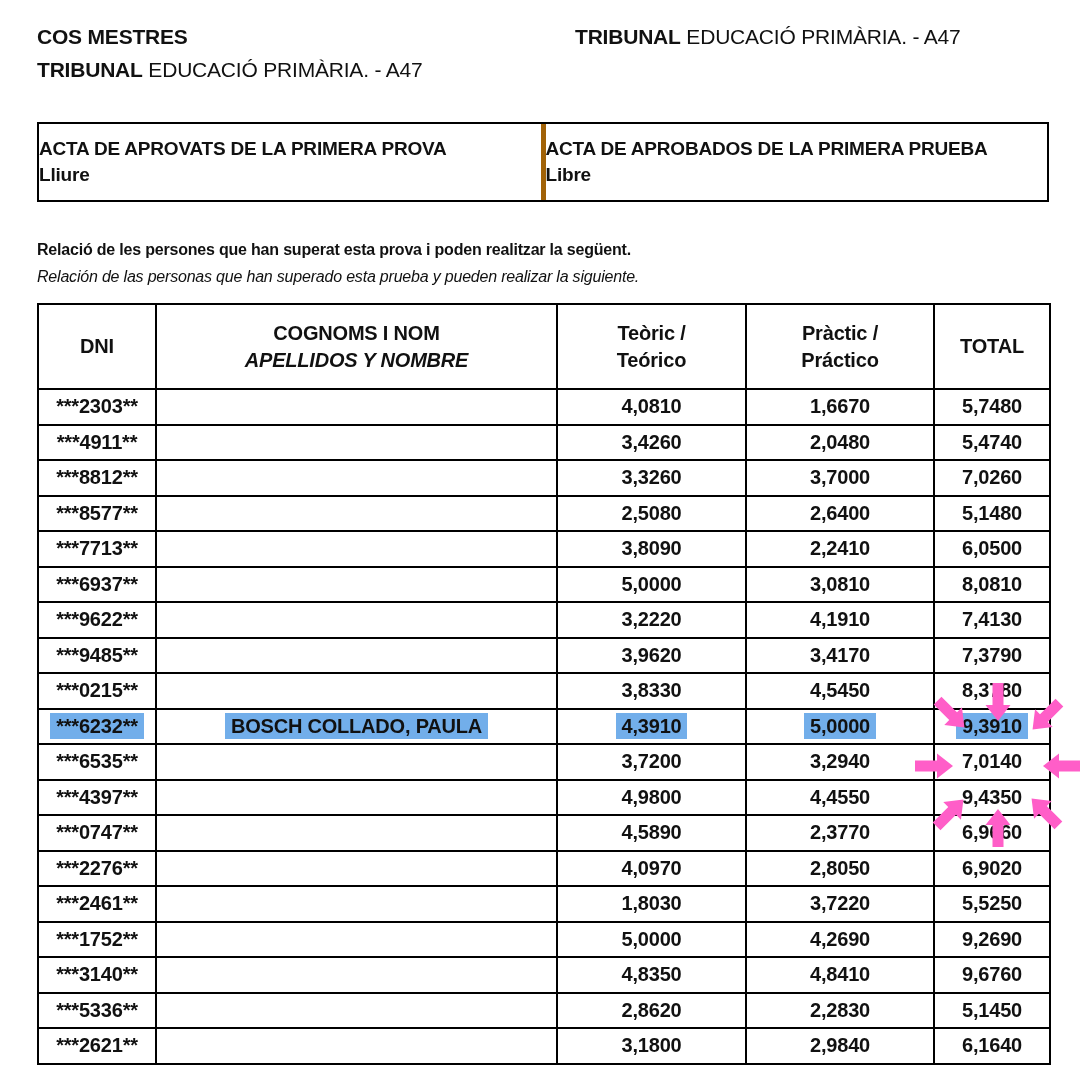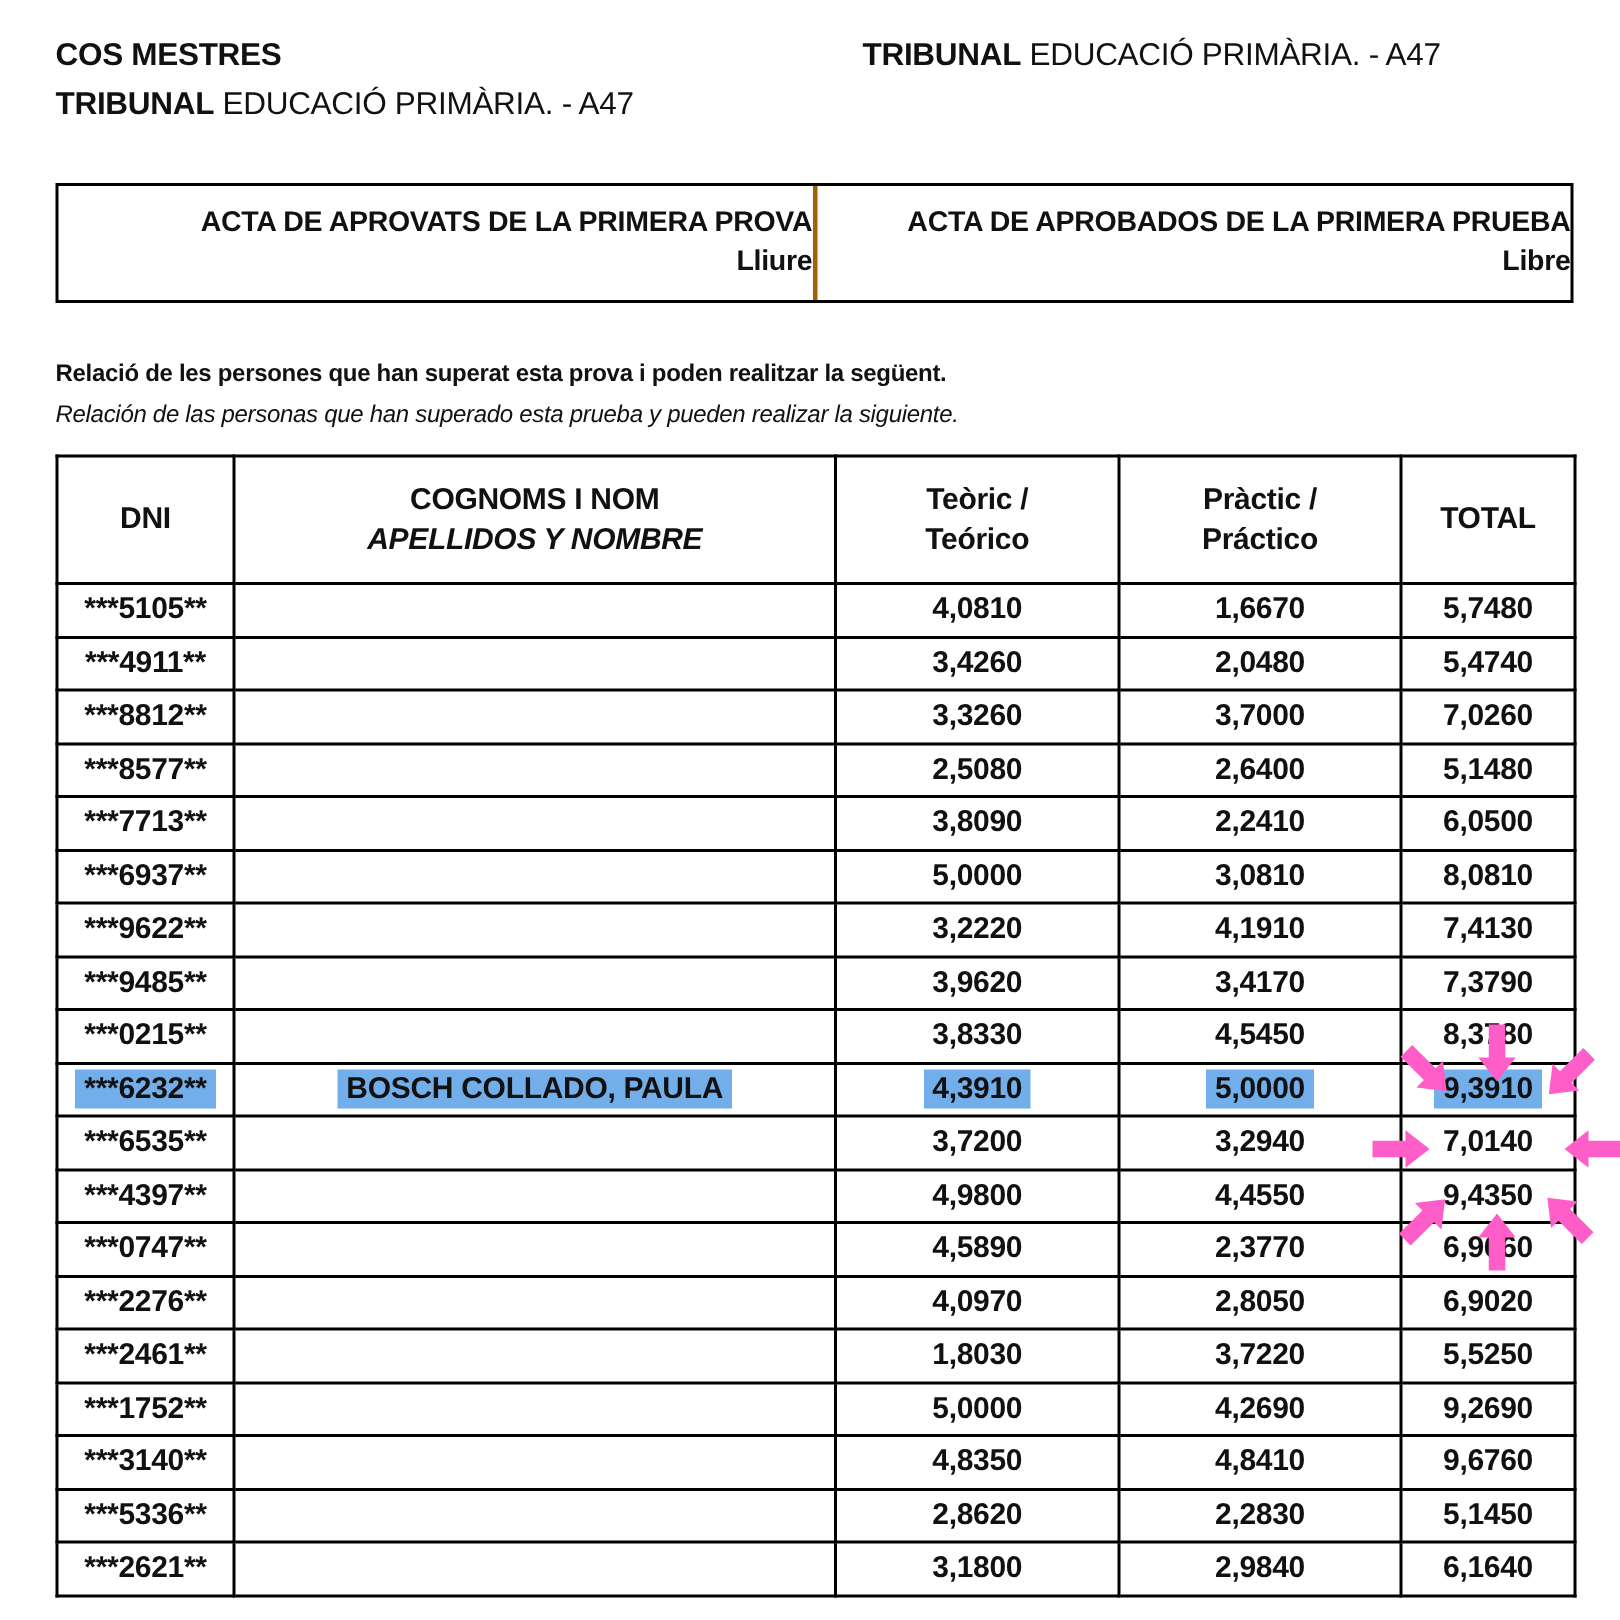--- a/index.html
+++ b/index.html
@@ -16,24 +16,24 @@
   .hcol.right{flex:1;}
   .hline{font-size:21px;line-height:33px;letter-spacing:-0.2px;white-space:nowrap;}
   .b{font-weight:700;}
 
   
   .acta-box{
     position:absolute;top:122px;left:37px;width:1012px;height:80px;
     border:2px solid #000;box-sizing:border-box;display:flex;
   }
   .acta-cell{
-    flex:1;display:flex;flex-direction:column;justify-content:center;align-items:flex-end;
+    flex:1;display:flex;flex-direction:column;justify-content:center;align-items:flex-start;
     text-align:center;font-weight:700;font-size:19px;line-height:26px;letter-spacing:-0.2px;
   }
-  .acta-cell + .acta-cell{border-left:3px solid #a16207;}
+  .acta-cell + .acta-cell{border-left:5px solid #a16207;}
 
   
   .intro{position:absolute;top:237px;left:37px;font-size:16px;letter-spacing:-0.2px;}
   .intro .ca{font-weight:700;line-height:26px;}
   .intro .es{font-style:italic;line-height:28px;}
 
   
   table.results{
     position:absolute;top:303px;left:37px;width:1012px;
     border-collapse:collapse;table-layout:fixed;
@@ -102,21 +102,21 @@
         </th>
         <th>
           <div>Pràctic /</div>
           <div>Práctico</div>
         </th>
         <th>TOTAL</th>
       </tr>
     </thead>
     <tbody>
         <tr>
-          <td><span>***5105**</span></td>
+          <td><span>***2303**</span></td>
           <td></td>
           <td><span>4,0810</span></td>
           <td><span>1,6670</span></td>
           <td><span>5,7480</span></td>
         </tr>
         <tr>
           <td><span>***4911**</span></td>
           <td></td>
           <td><span>3,4260</span></td>
           <td><span>2,0480</span></td>

